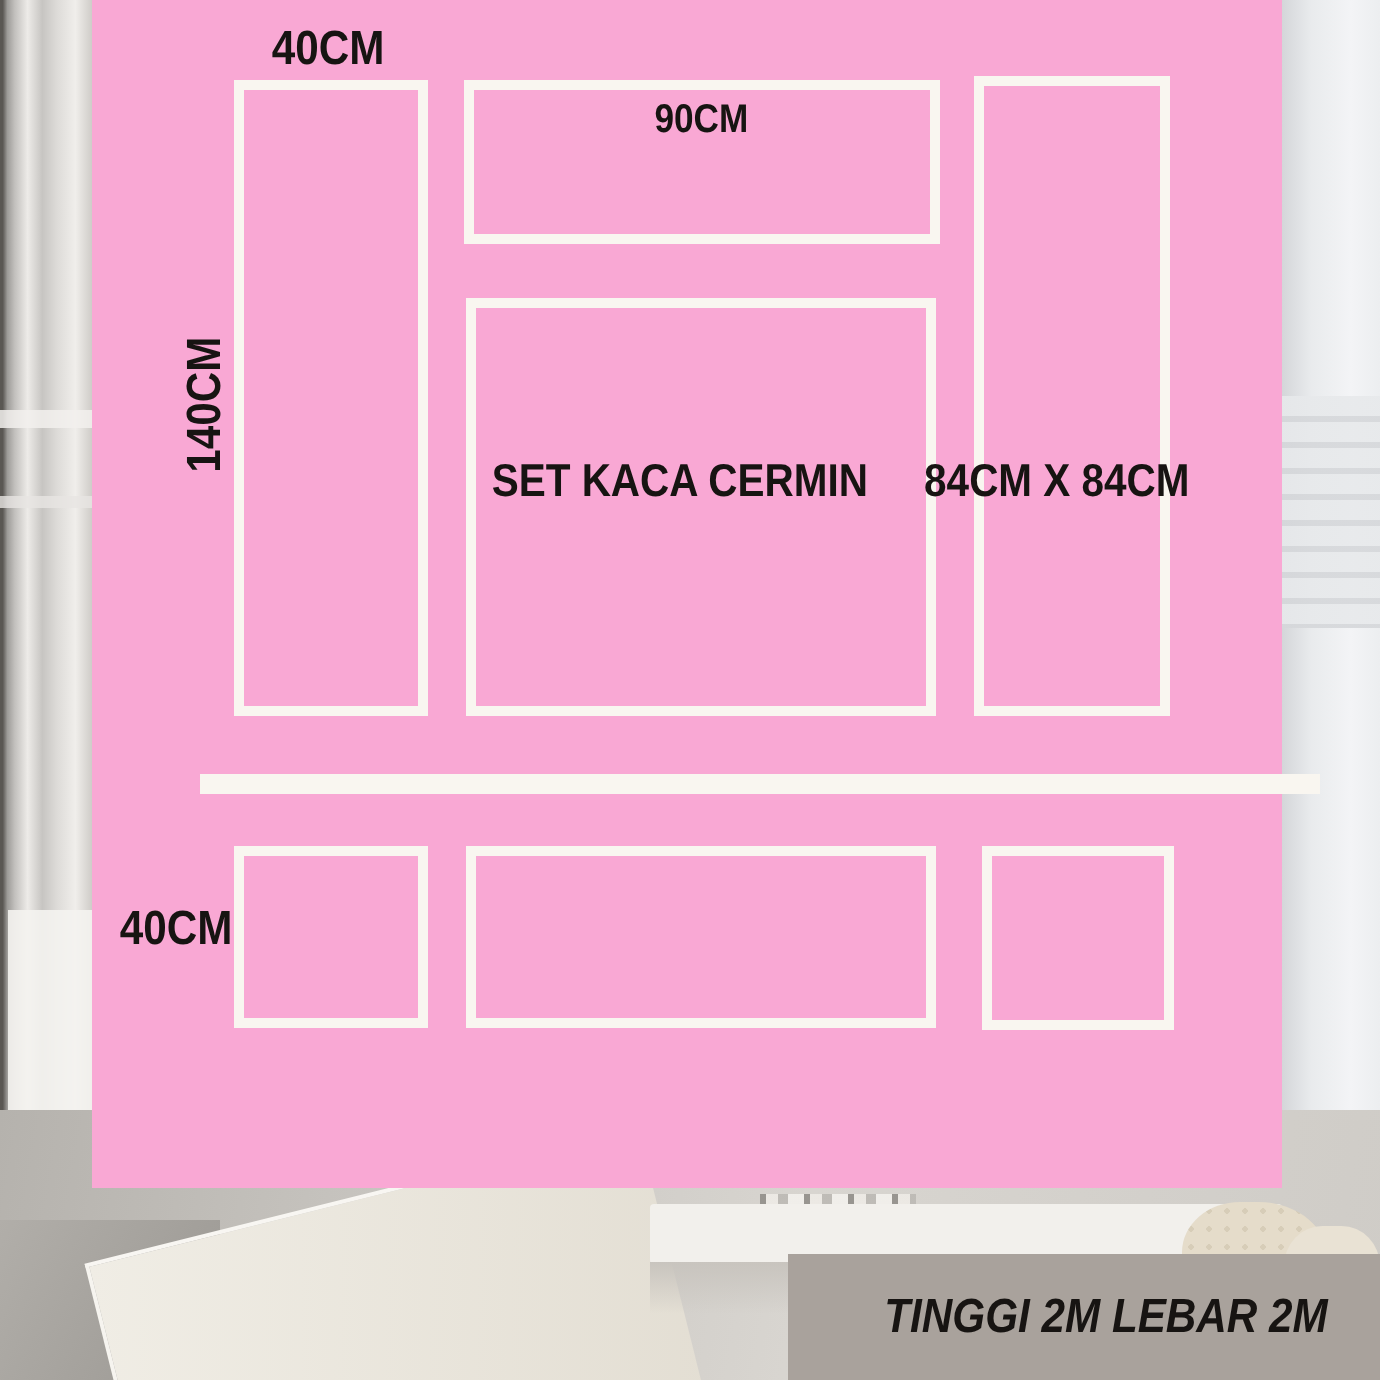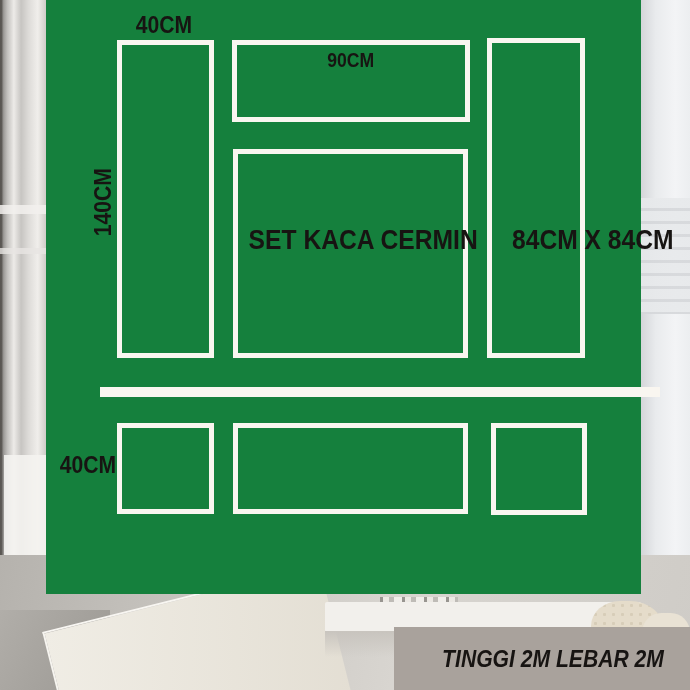--- a/index.html
+++ b/index.html
@@ -67,21 +67,21 @@
     border-radius:45% 55% 60% 40%;
   }
   .bolster{
     position:absolute;left:642px;top:58px;width:48px;height:50px;
     background:#e9e2d4;border-radius:40%;
   }
 
   
   .overlay{
     position:absolute;left:46px;top:0;width:595px;height:594px;
-    background:#15803d;
+    background:#f9a8d4;
   }
   .panel{
     position:absolute;border:5px solid #f9f6f0;background:transparent;
   }
   .p-top-left    {left:71px; top:40px; width:97px; height:318px;}
   .p-top-center  {left:186px;top:40px; width:238px;height:82px;}
   .p-mirror      {left:187px;top:149px;width:235px;height:209px;}
   .p-top-right   {left:441px;top:38px; width:98px; height:320px;}
   .p-bottom-left {left:71px; top:423px;width:97px; height:91px;}
   .p-bottom-center{left:187px;top:423px;width:235px;height:91px;}
@@ -95,21 +95,21 @@
     position:absolute;color:#171412;font-weight:700;
     text-align:center;white-space:nowrap;line-height:1.05;
   }
   .condense{display:inline-block;transform:scaleX(0.88);transform-origin:center;}
   .lbl-40-top {left:70px;top:12px;width:96px;font-size:24px;}
   .lbl-90     {left:186px;top:50px;width:238px;font-size:20px;}
   .lbl-140{
     left:-14px;top:190px;width:140px;height:24px;font-size:24px;
     transform:rotate(-90deg);transform-origin:center;
   }
-  .lbl-mirror {left:187px;top:227px;width:235px;font-size:28px;line-height:26px;}
+  .lbl-mirror {left:187px;top:227px;width:235px;font-size:23px;line-height:26px;}
   .lbl-40-bottom{left:-6px;top:452px;width:96px;font-size:24px;}
 
   
   .badge{
     position:absolute;left:394px;top:627px;width:318px;height:63px;
     background:#a9a29c;display:flex;align-items:center;justify-content:center;font-style:italic;
   }
   .badge .lbl-badge{
     position:static;color:#171412;font-weight:700;font-size:24px;white-space:nowrap;
   }

